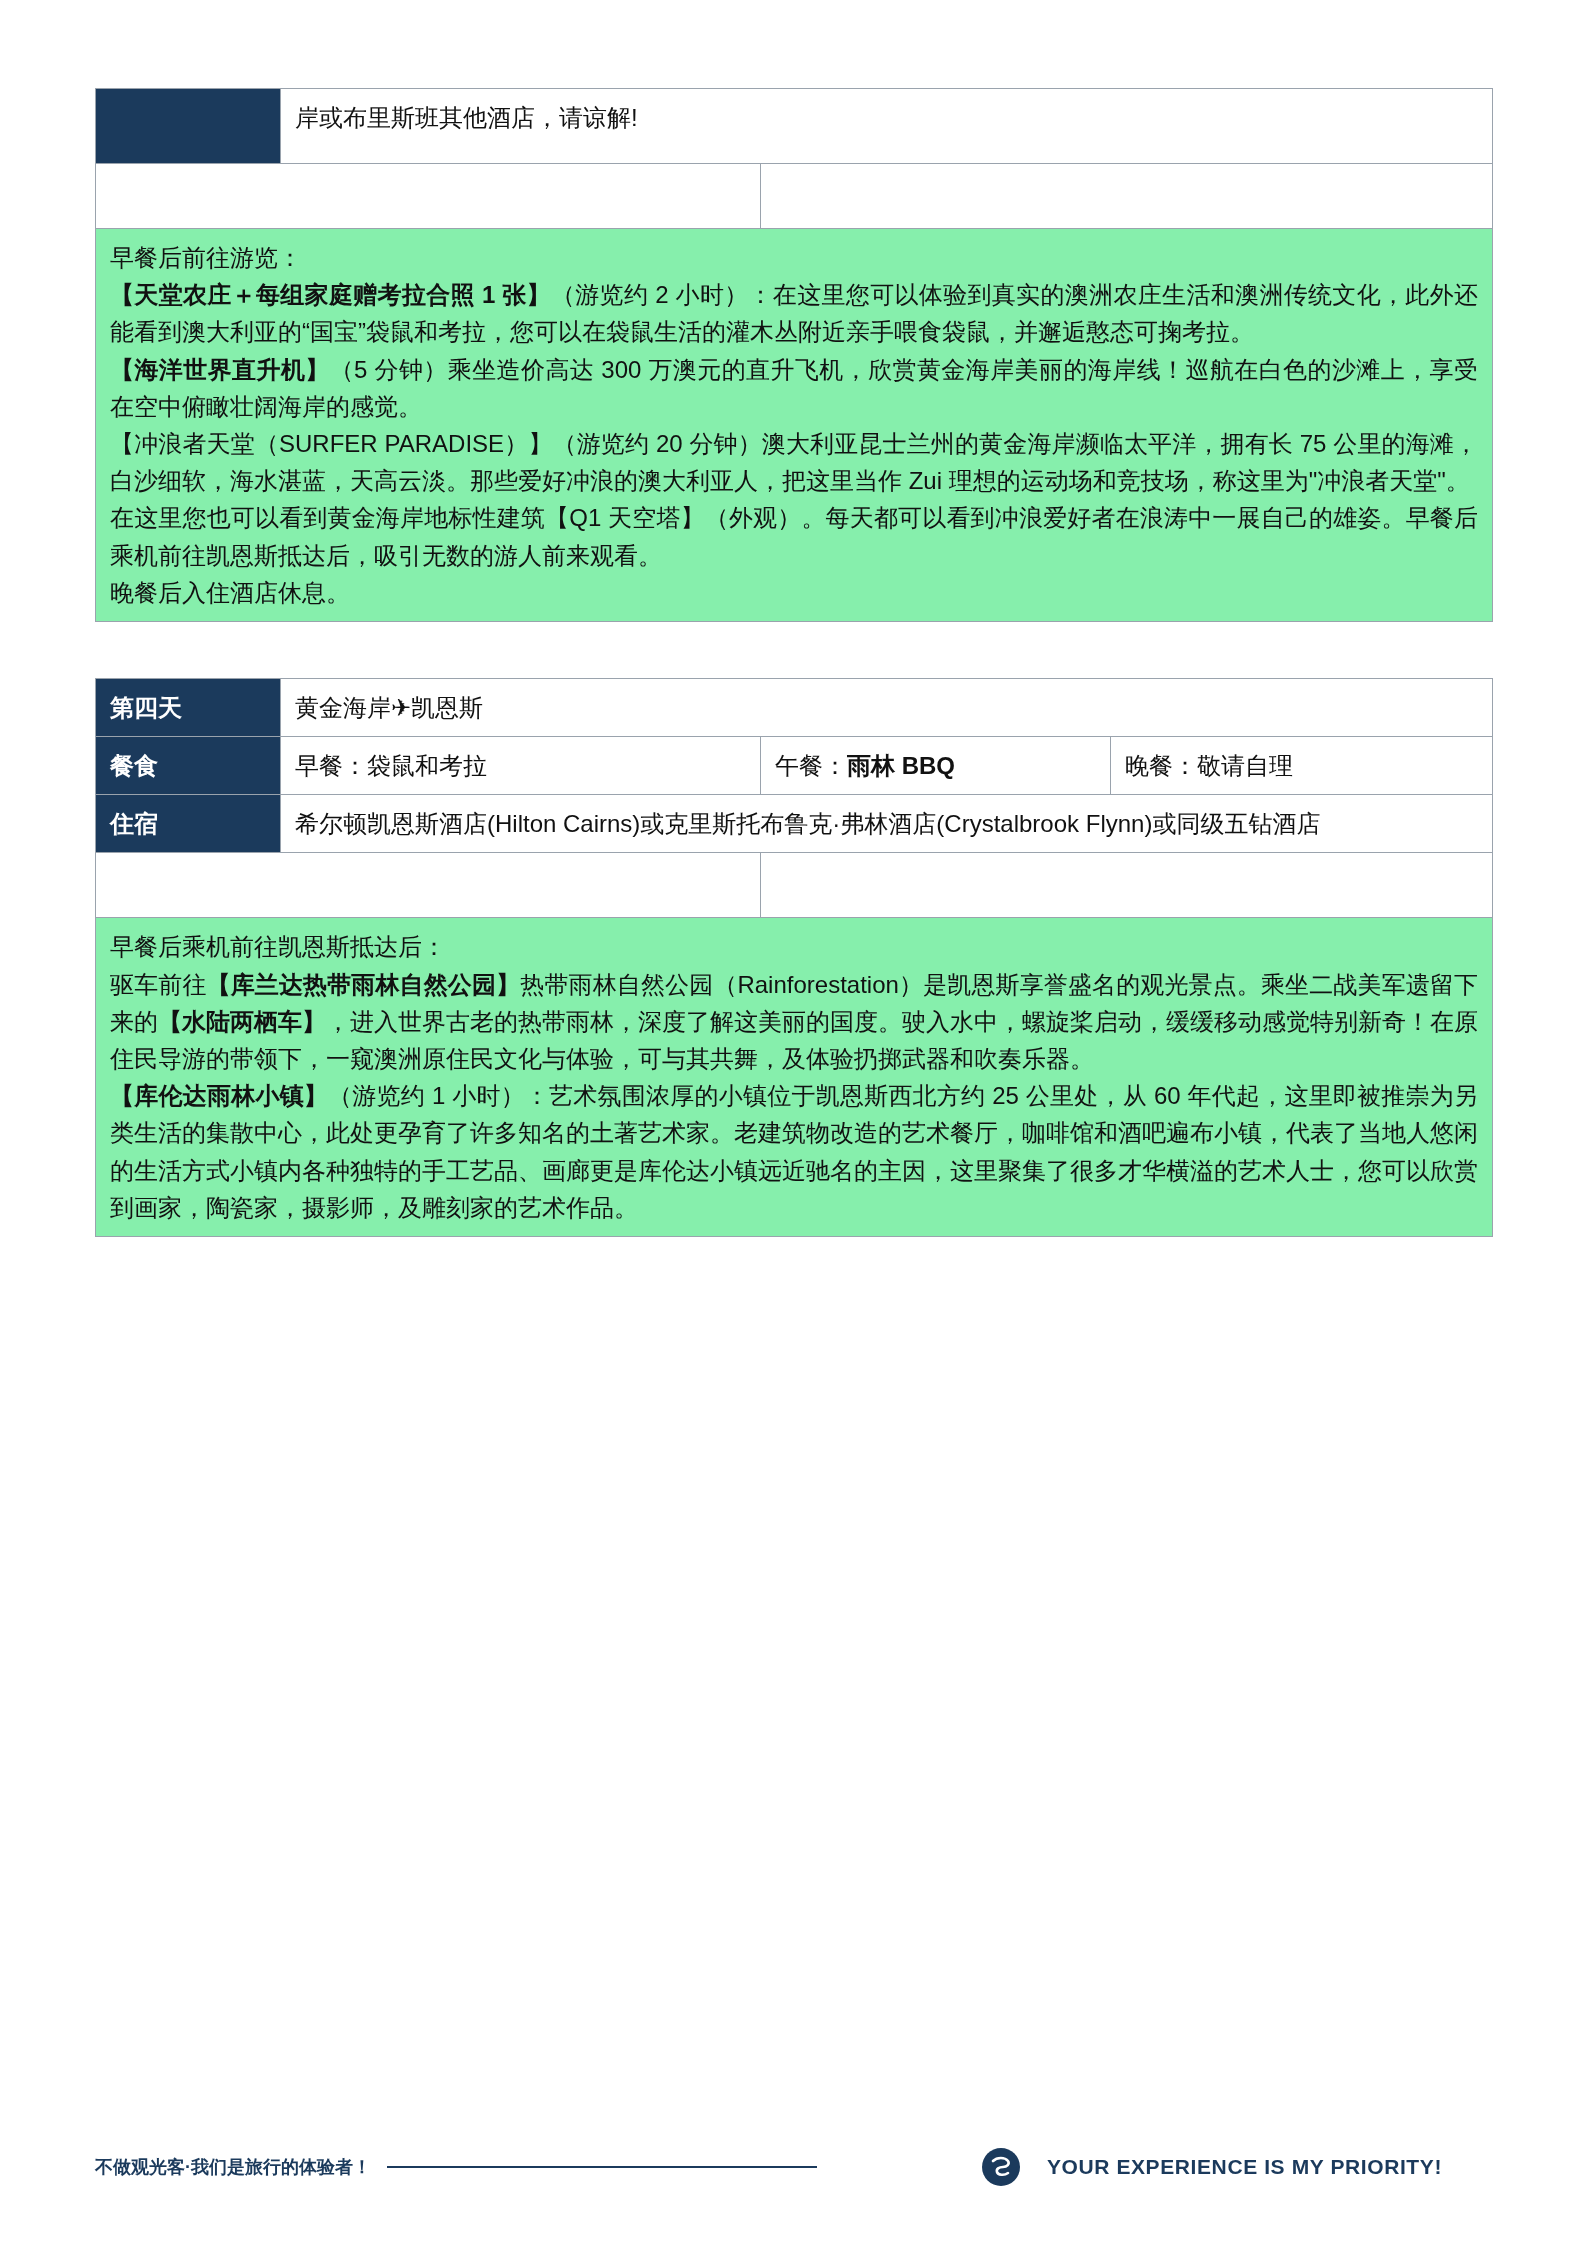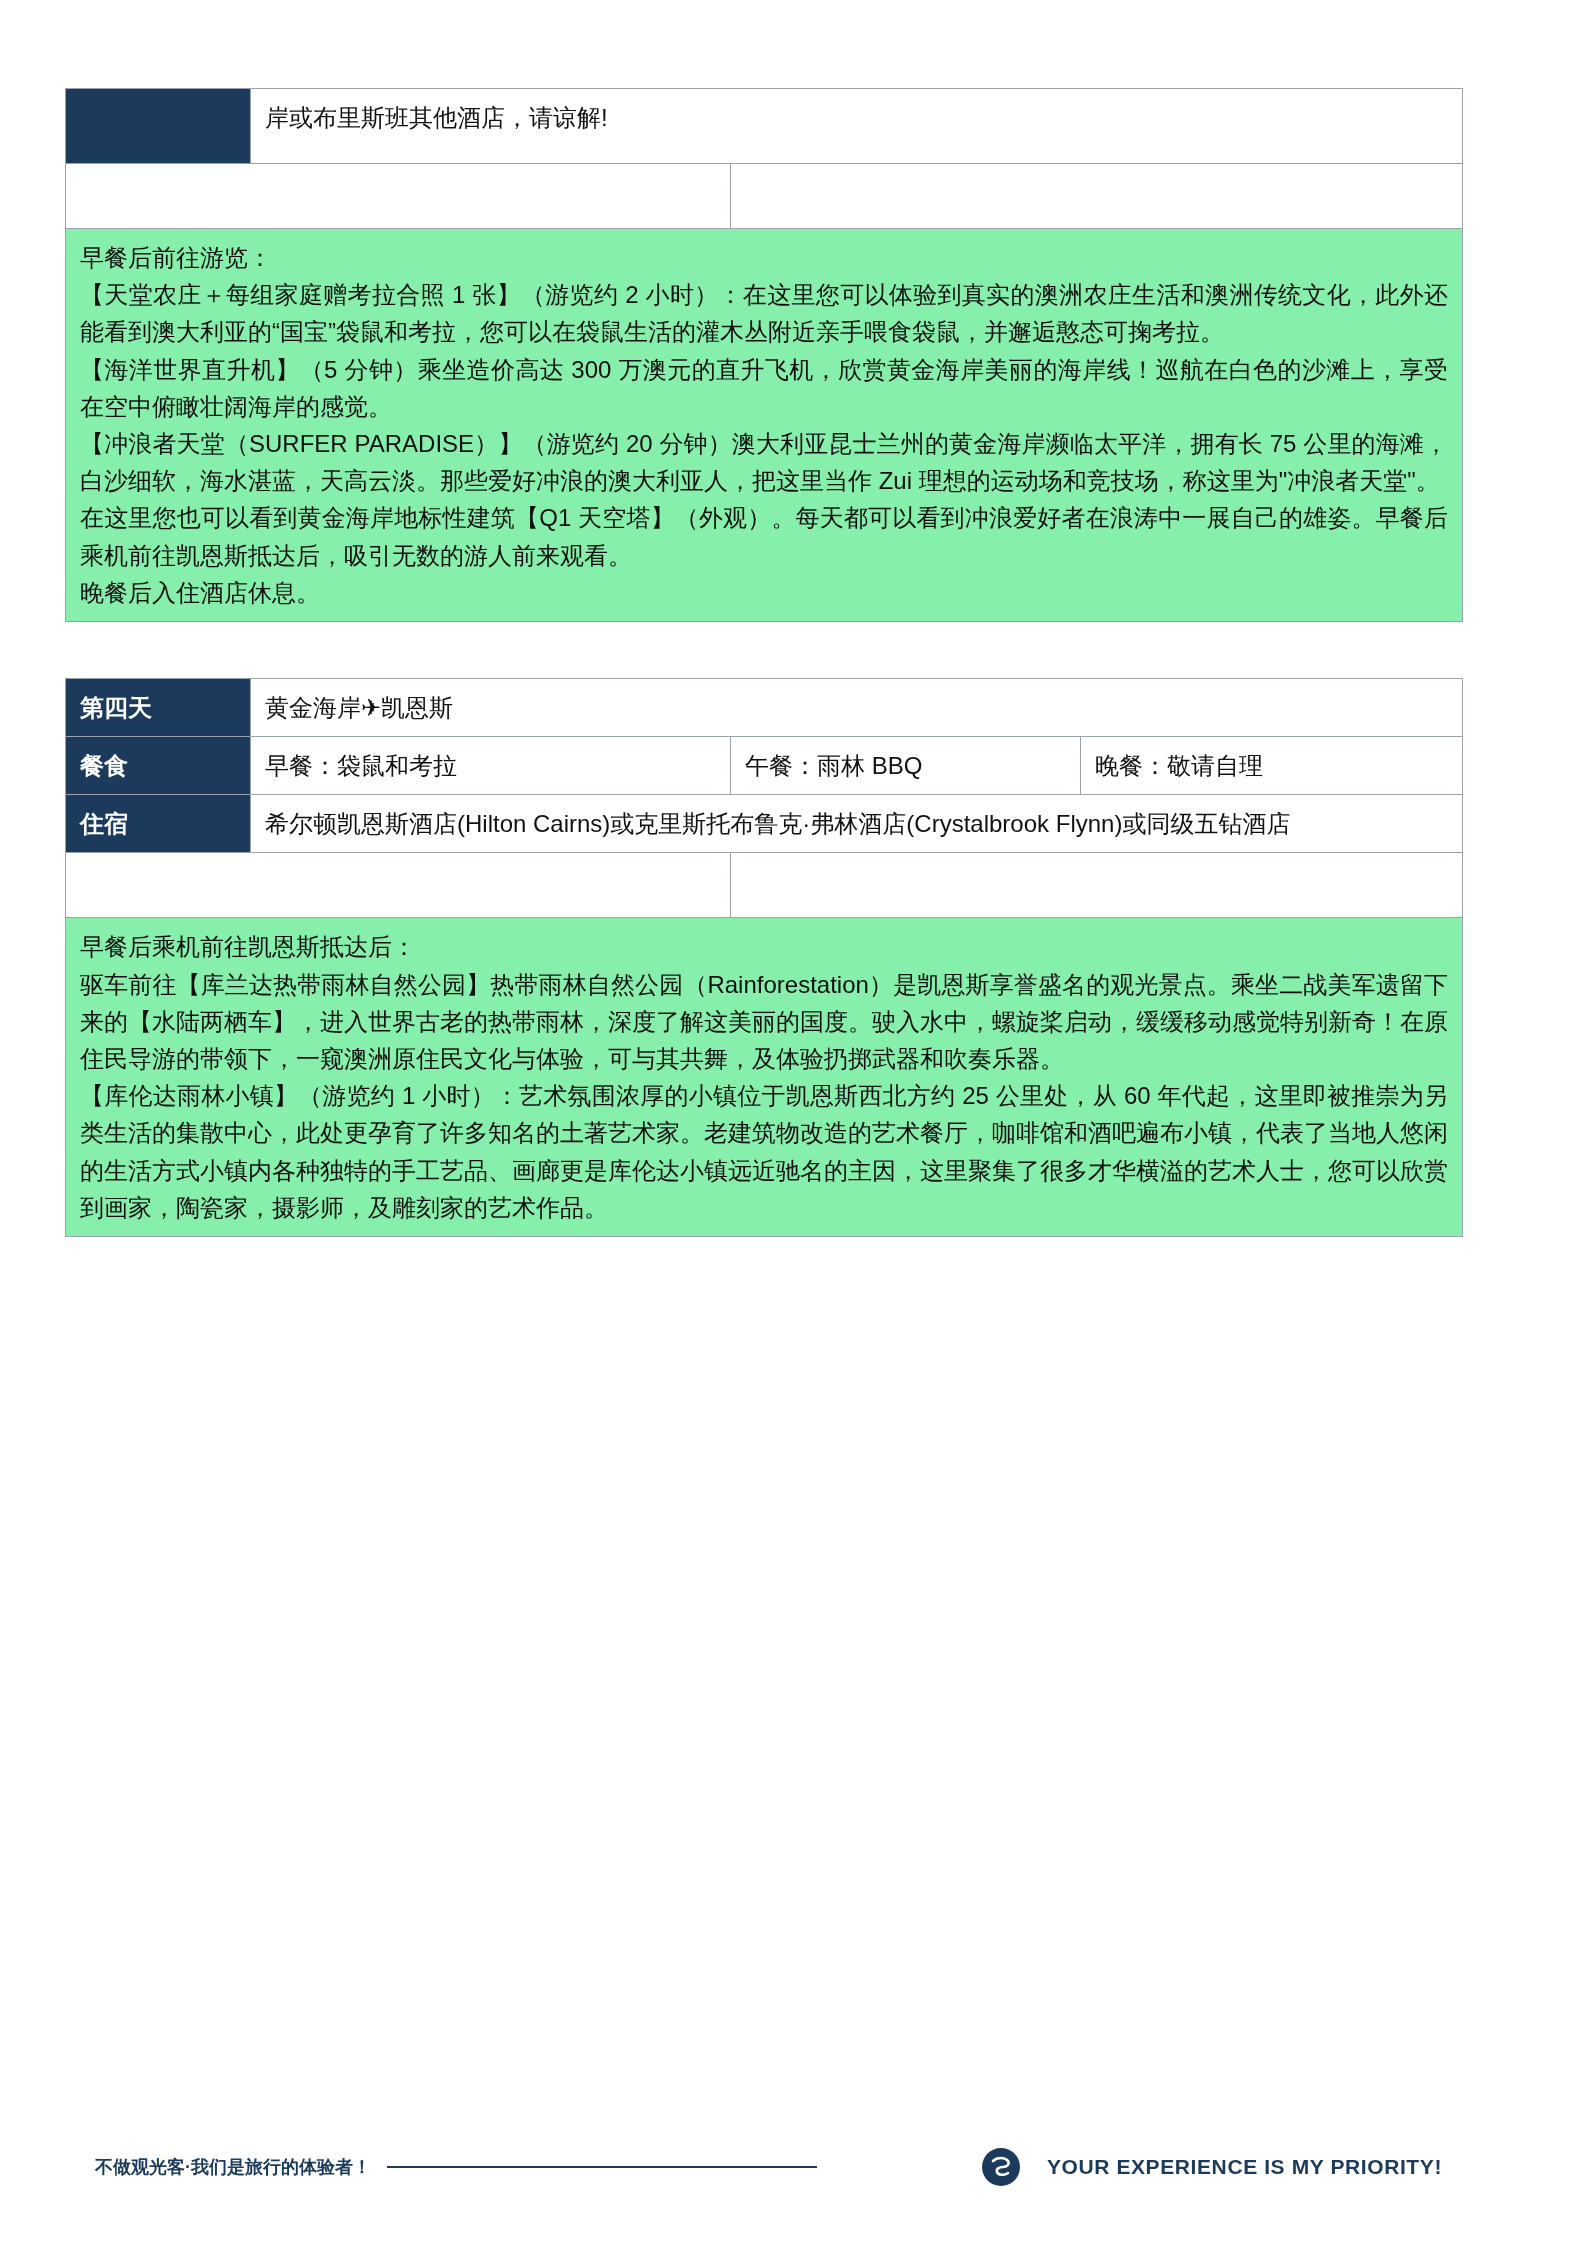--- a/index.html
+++ b/index.html
@@ -11,21 +11,21 @@
     width: 1587px;
     height: 2245px;
     font-family: "Liberation Sans", sans-serif;
     color: #111111;
   }
   .page {
     position: relative;
     width: 1587px;
     height: 2245px;
     box-sizing: border-box;
-    padding: 88px 95px 0 65px;
+    padding: 88px 95px 0 95px;
   }
 
   table.itin {
     width: 1397px;
     border-collapse: collapse;
     table-layout: fixed;
   }
   table.itin td {
     border: 1px solid #9aa3ad;
     vertical-align: top;
@@ -52,21 +52,21 @@
     height: 44px;
     padding: 0;
   }
   td.body {
     background: #86efac;
     font-size: 25px;
     line-height: 1.72;
     padding: 16px 18px 22px 18px;
     text-align: justify;
   }
-  .b { font-weight: normal; margin-top: 40px; }
+  .b { font-weight: bold; margin-top: 40px; }
   .gap-block { height: 56px; }
   .gap-block-lg { height: 62px; }
 
   
   .footer {
     position: absolute;
     left: 95px;
     right: 95px;
     bottom: 58px;
     display: flex;

